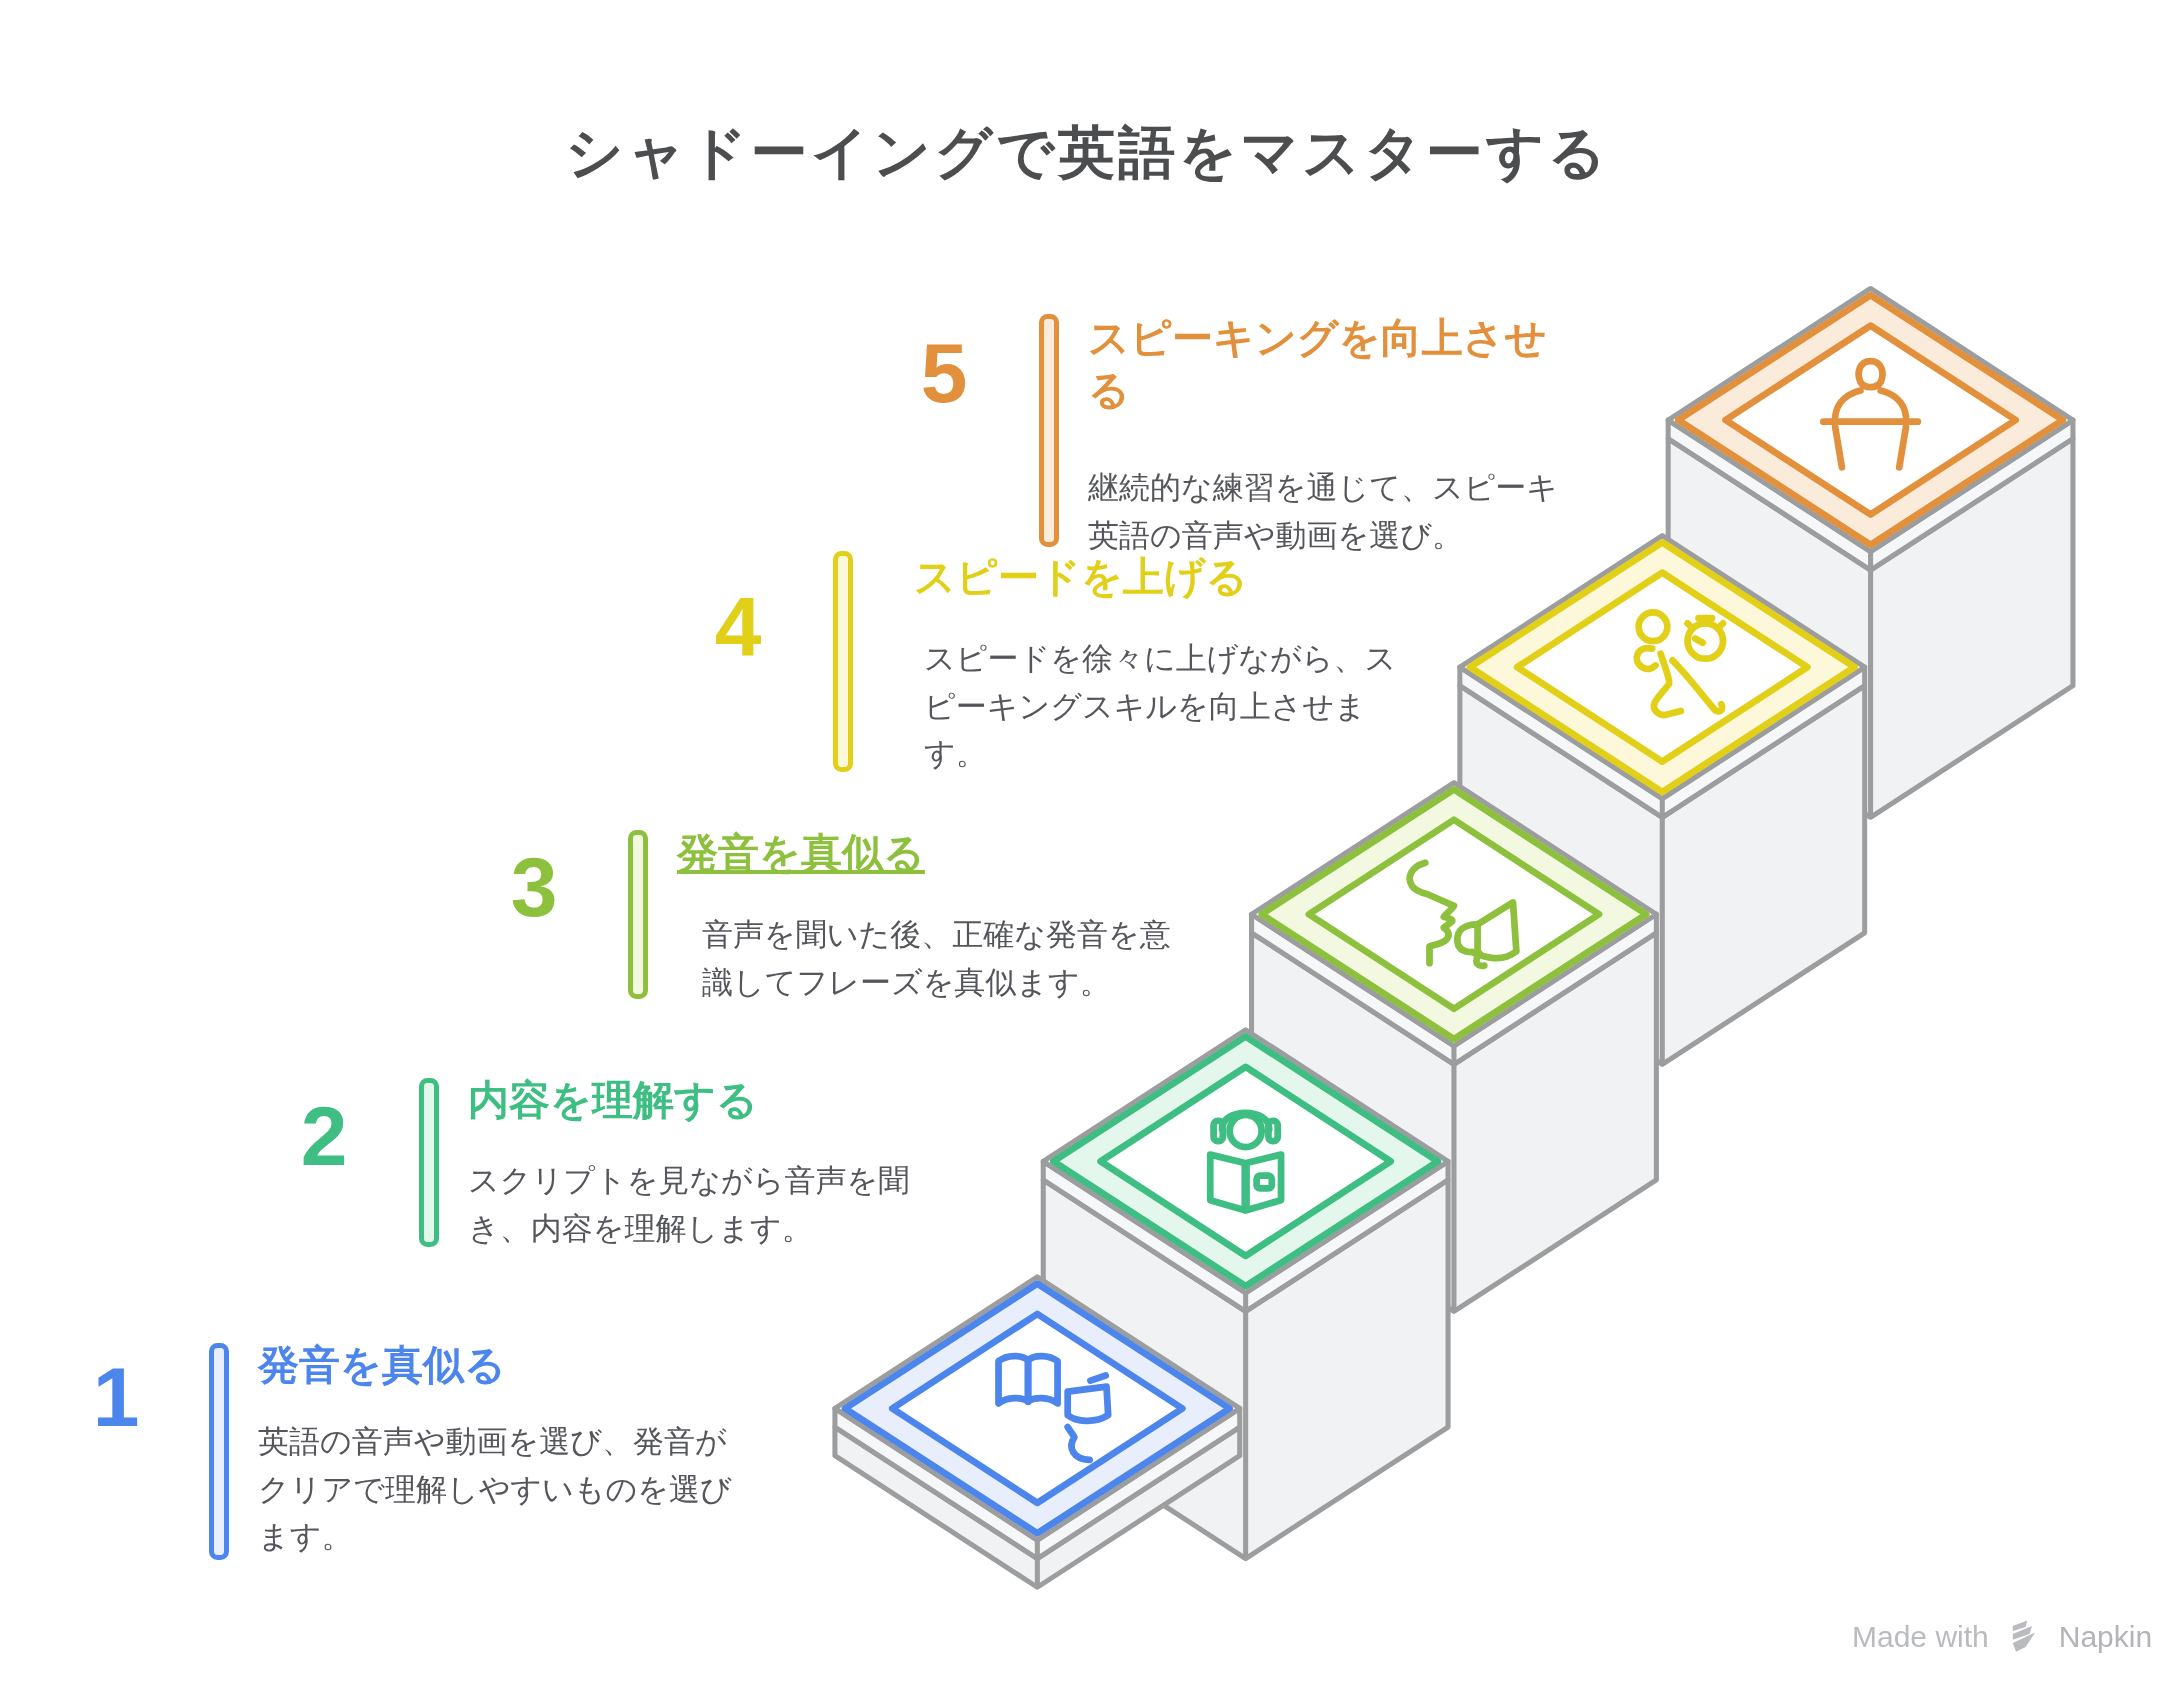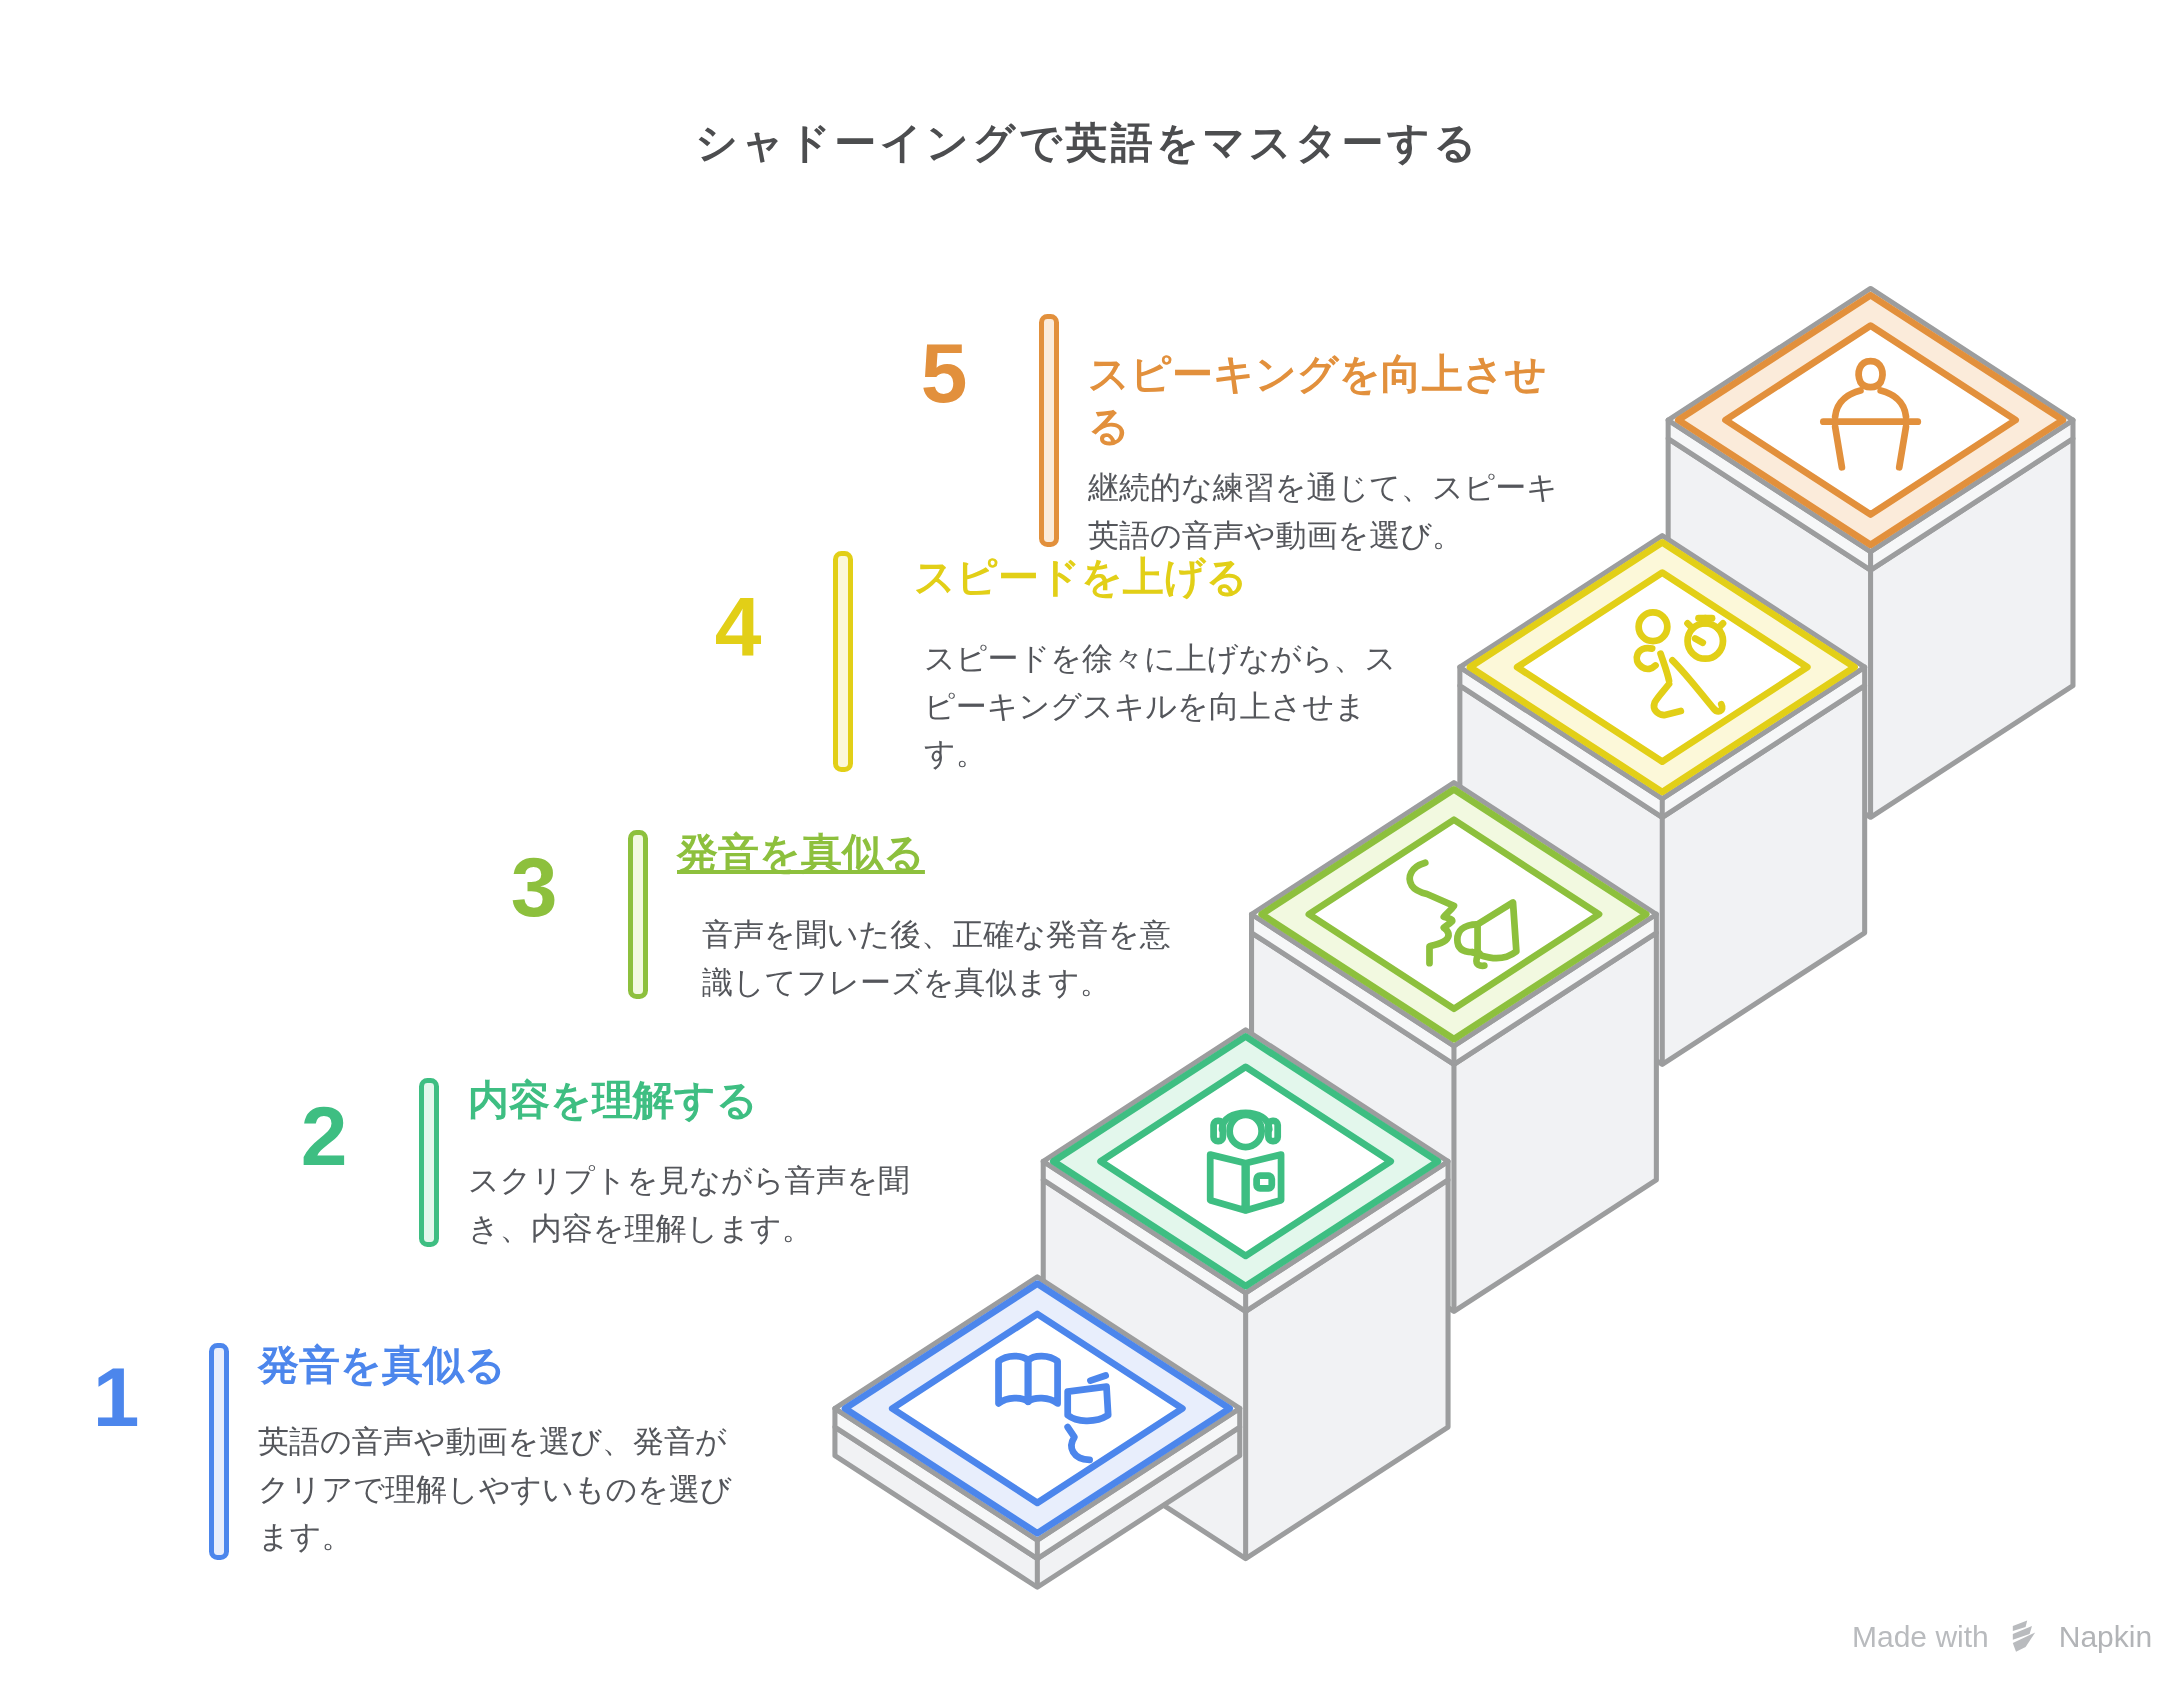--- a/index.html
+++ b/index.html
@@ -2,21 +2,21 @@
 <html style="font-size:13.5px"><head>
 <meta charset="utf-8">
 <style>
   html,body { margin:0; padding:0; background:#ffffff; }
   .canvas {
     position:relative; width:2159px; height:1702px; overflow:hidden;
     background:#ffffff; font-family:"Liberation Sans", sans-serif;
   }
   .main-title {
     position:absolute; top:115px; left:16px; right:0; text-align:center;
-    font-size:42px; font-weight:bold; color:#4C4D4F; letter-spacing:3.4px;
+    font-size:57px; font-weight:bold; color:#4C4D4F; letter-spacing:3.4px;
   }
   .stair-svg { position:absolute; left:0; top:0; }
 
   .step-num  { position:absolute; width:126px; text-align:center; font-size:84px; font-weight:bold; line-height:1; }
   .step-bar  { position:absolute; width:10px; border:5px solid; border-radius:8.4px; }
   .step-title{ position:absolute; font-size:41px; font-weight:bold; line-height:1.28; white-space:pre-line; width:557px; }
   .step-desc { position:absolute; font-size:31px; line-height:1.54; color:#54565B; white-space:pre-line; width:561px; }
 
   .col-1 { color:#4C86EC; } .col-2 { color:#3EBE82; } .col-3 { color:#8DC03D; } .col-4 { color:#E2CF17; } .col-5 { color:#E2903C; }
   .bar-1 { border-color:#4C86EC; background:#E8EEFC; }
@@ -178,21 +178,21 @@
     <div class="step-bar bar-4" style="left:833px; top:551px; height:211px;"></div>
     <div class="step-title col-4" style="left:882px; top:551px;margin-left:32px;">スピードを上げる</div>
     <div class="step-desc" style="left:924px; top:635px;">スピードを徐々に上げながら、ス
 ピーキングスキルを向上させま
 す。</div>
   </div>
 
   <div>
     <div class="step-num col-5" style="left:881px; top:331px;">5</div>
     <div class="step-bar bar-5" style="left:1039px; top:314px; height:223px;"></div>
-    <div class="step-title col-5" style="left:1088px; top:312px;margin-top:36px;">スピーキングを向上させ
+    <div class="step-title col-5" style="left:1088px; top:312px;">スピーキングを向上させ
 る</div>
     <div class="step-desc" style="left:1088px; top:464px;">継続的な練習を通じて、スピーキ
 英語の音声や動画を選び。</div>
   </div>
 
   <div class="watermark">
     <span>Made with</span>
     <svg width="32" height="35" viewBox="0 0 40 42">
       <g fill="#B9BBBE">
         <polygon points="6,8 24,1 22,9 6,14"></polygon>

